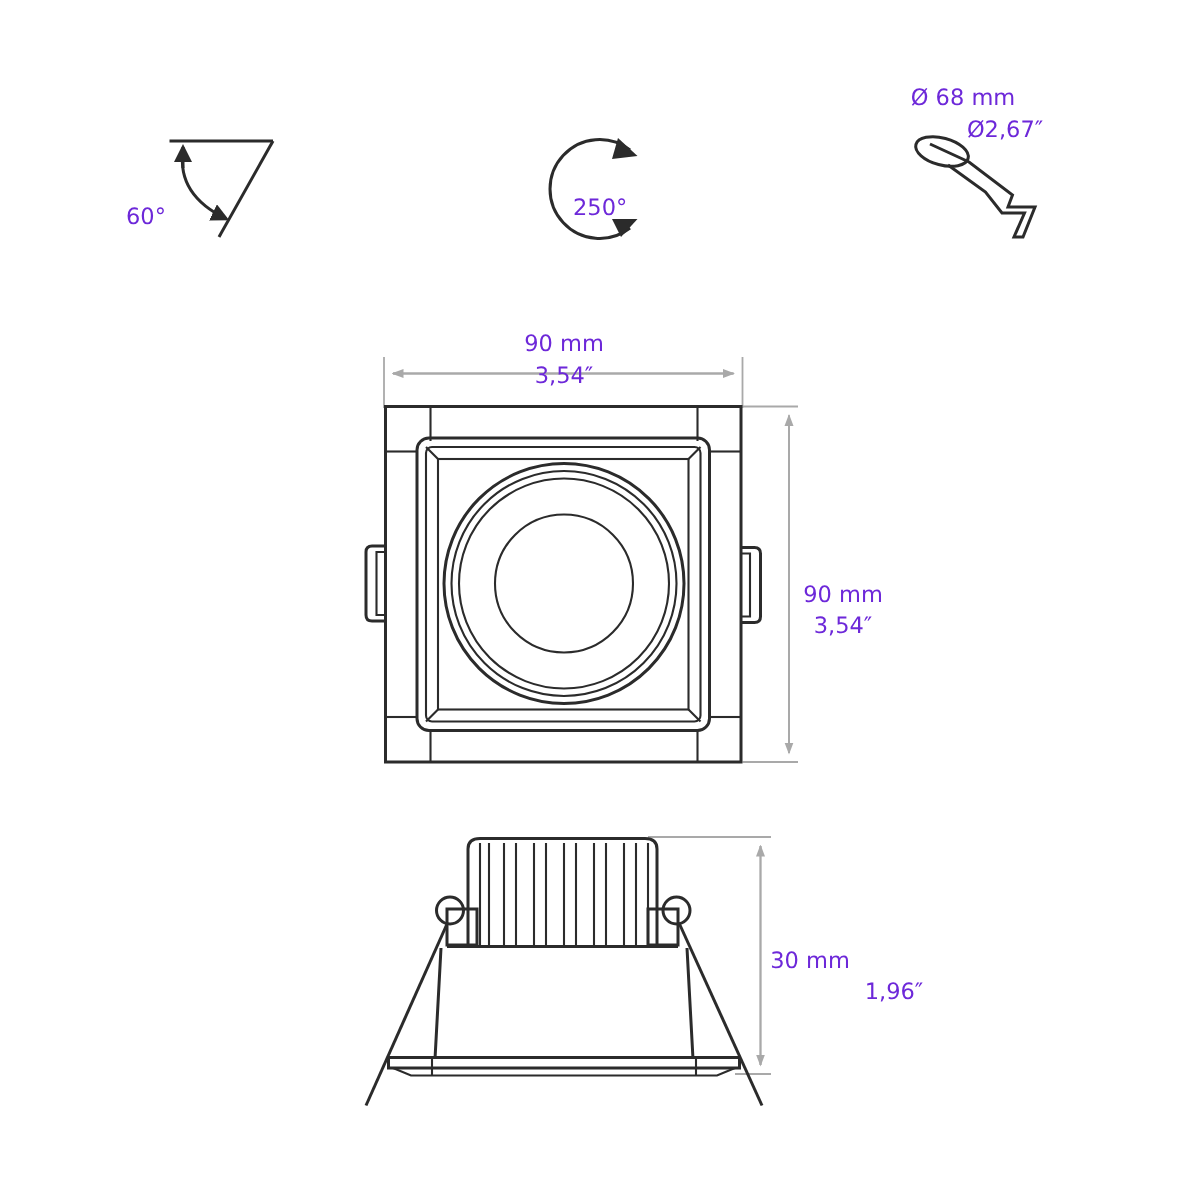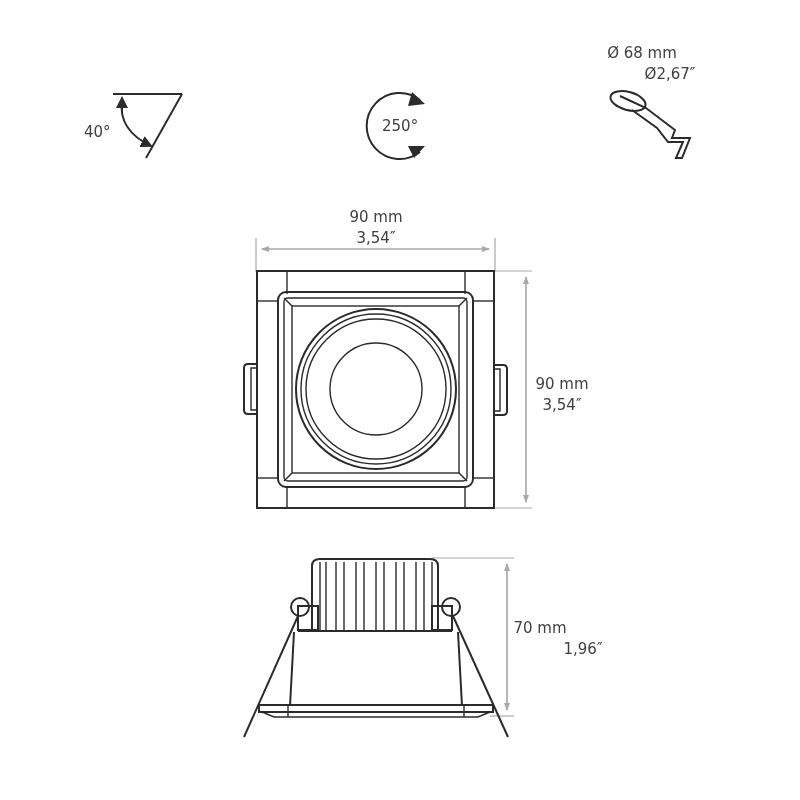--- a/index.html
+++ b/index.html
@@ -1,18 +1,18 @@
 <!DOCTYPE html>
 <html><head>
 <meta charset="utf-8">
 <style>
   html, body { margin: 0; padding: 0; background: #ffffff; }
   body { width: 800px; height: 800px; position: relative; overflow: hidden;
          font-family: "DejaVu Sans", "Liberation Sans", sans-serif; color: #1a1a1a; }
-  .label { position: absolute; font-size: 15px; line-height: 20px; text-align: center; color: #404040; white-space: nowrap; }
+  .label { position: absolute; font-size: 15px; line-height: 20px; text-align: center; color: #6d28d9; white-space: nowrap; margin-top: 12px; }
   svg.canvas { position: absolute; left: 0; top: 0; }
   .ln { stroke: #2b2b2b; fill: none; stroke-width: 2; }
   .ln-thin { stroke: #2b2b2b; fill: none; stroke-width: 1.4; }
   .dim { stroke: #a9a9a9; fill: none; stroke-width: 1.2; }
   .dim-fill { fill: #a9a9a9; }
   .ink { fill: #2b2b2b; }
 </style>
 </head>
 <body>
 
@@ -116,26 +116,26 @@
     <path d="M294,632 L290,706 M458,632 L462,706" class="ln" stroke-width="2"></path>
     <rect x="259" y="705" width="234" height="7" class="ln" stroke-width="2"></rect>
     <path d="M262,712 L274,717 L478,717 L490,712" class="ln-thin"></path>
     <line x1="288" y1="705" x2="288" y2="717" class="ln-thin"></line>
     <line x1="464" y1="705" x2="464" y2="717" class="ln-thin"></line>
     <line x1="298" y1="616" x2="244" y2="737" class="ln" stroke-width="3"></line>
     <line x1="453" y1="616" x2="508" y2="737" class="ln" stroke-width="3"></line>
   </g>
 </svg>
 
-<div class="label" style="left:84px; top:122px;">40°</div>
+<div class="label" style="left:84px; top:122px;">60°</div>
 <div class="label" style="left:382px; top:116px;">250°</div>
 
 <div class="label" style="left:592px; top:43px; width:100px;">Ø 68 mm</div>
 <div class="label" style="left:620px; top:64px; width:100px;">Ø2,67″</div>
 
 <div class="label" style="left:326px; top:207px; width:100px;">90 mm</div>
 <div class="label" style="left:326px; top:228px; width:100px;">3,54″</div>
 
 <div class="label" style="left:530px; top:374px; width:64px;">90 mm</div>
 <div class="label" style="left:530px; top:395px; width:64px;">3,54″</div>
 
-<div class="label" style="left:508px; top:618px; width:64px;">70 mm</div>
-<div class="label" style="left:516px; top:639px; width:64px;padding-left:35px;">1,96″</div>
+<div class="label" style="left:508px; top:618px; width:64px;">30 mm</div>
+<div class="label" style="left:529px; top:639px; width:64px;padding-left:35px;">1,96″</div>
 
 </body></html>

